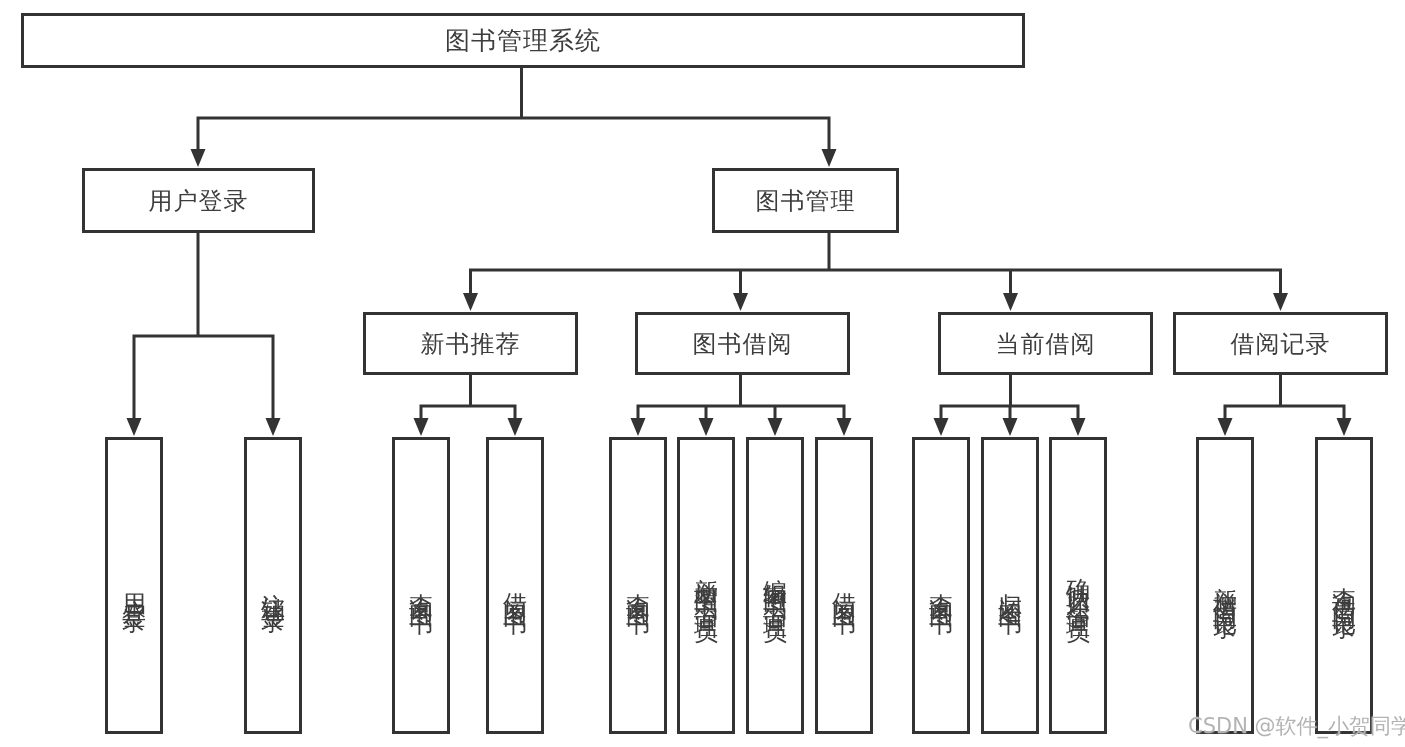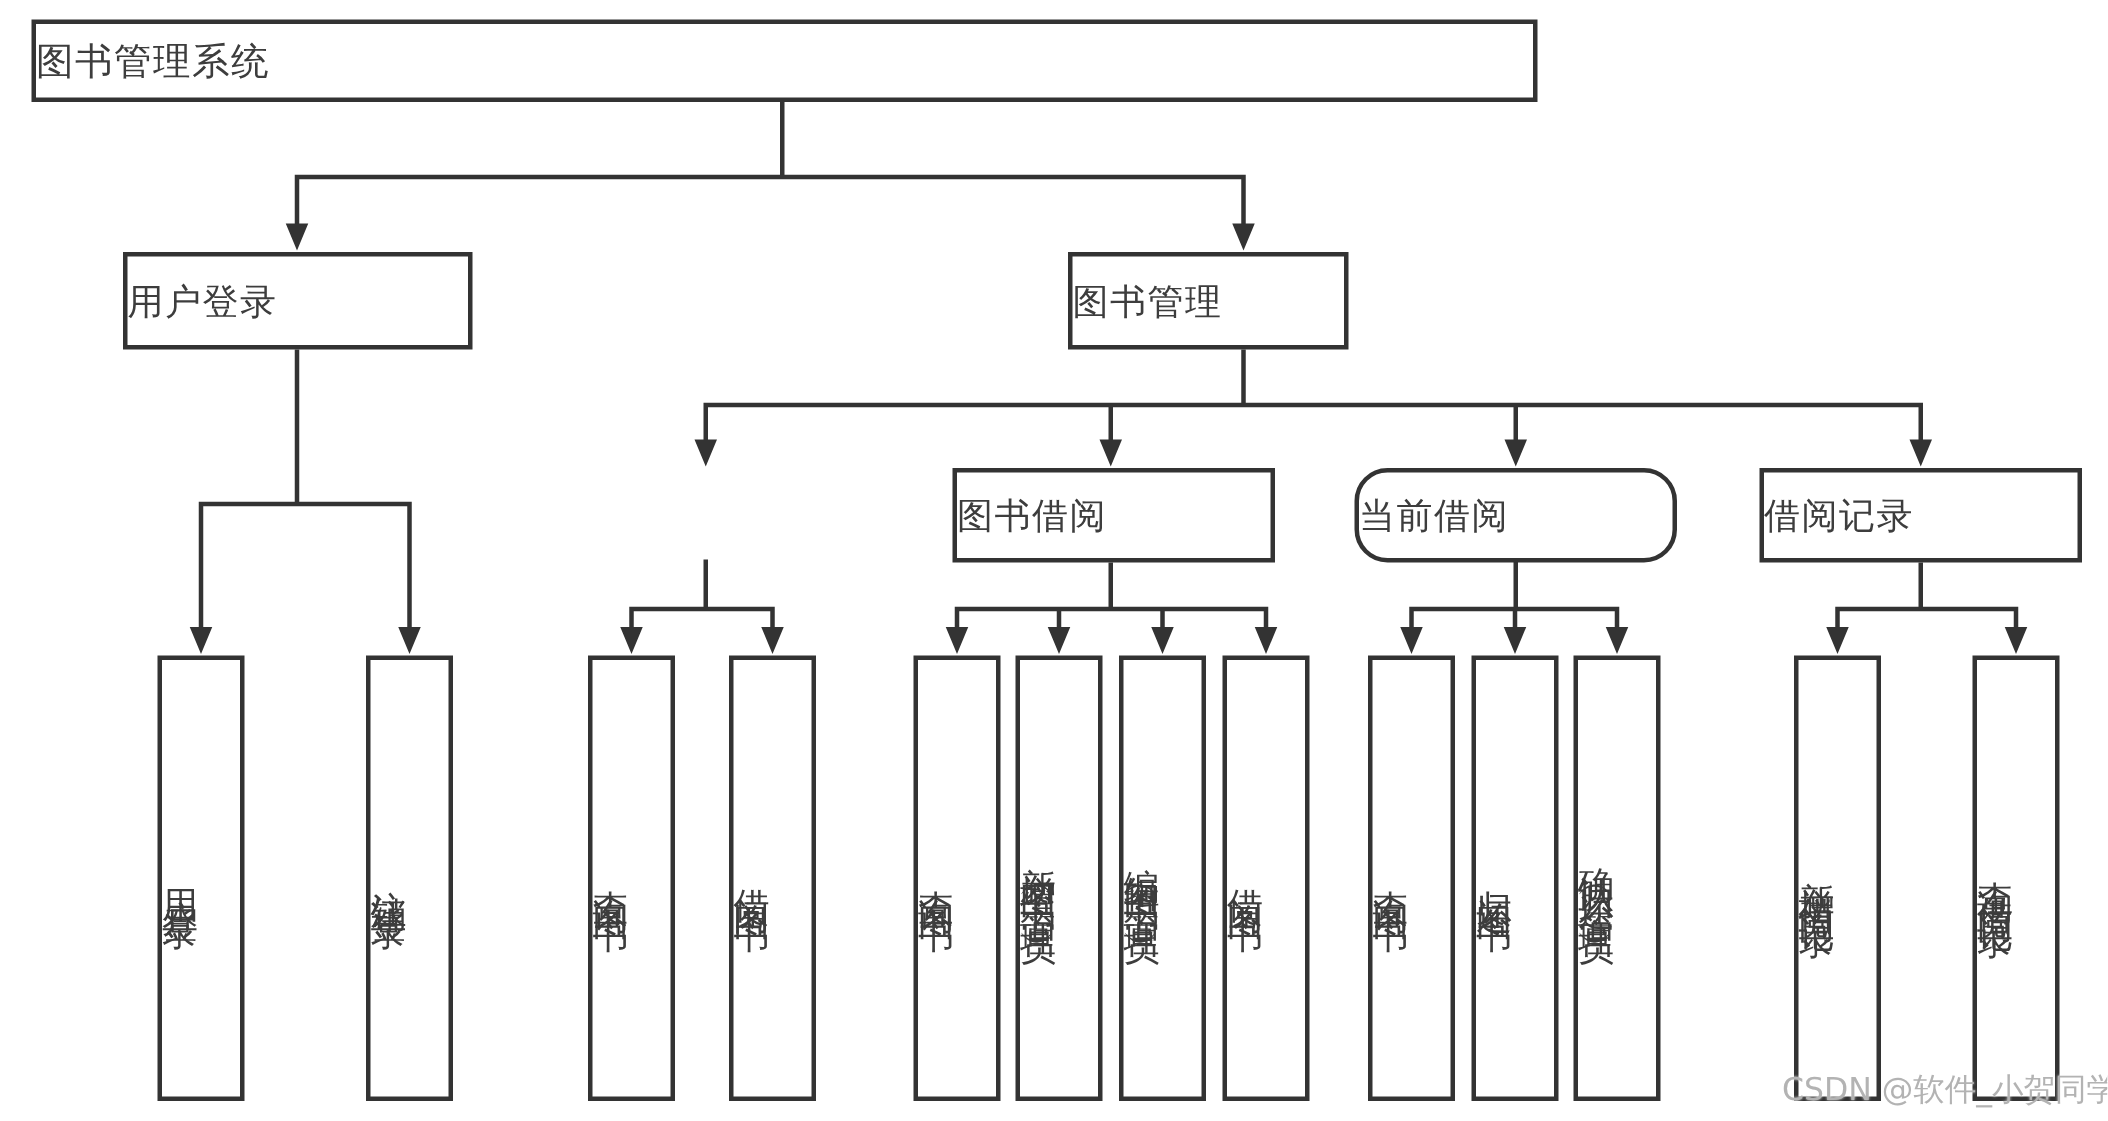--- a/index.html
+++ b/index.html
@@ -36,21 +36,21 @@
   .connectors .ah {
     fill: var(--line);
     stroke: none;
   }
   .node {
     position: absolute;
     border: 3px solid var(--line);
     background: var(--background);
     display: flex;
     align-items: center;
-    justify-content: flex-start;
+    justify-content: center;
   }
   .hbox .lbl {
     font-size: 24px;
     letter-spacing: 1px;
     color: var(--text);
     white-space: nowrap;
   }
   .root-box { left: 21px; top: 13px; width: 1004px; height: 55px; }
   .root-box .lbl { font-size: 25px; }
   .l2 { top: 168px; width: 233px; height: 65px; }
@@ -105,24 +105,27 @@
     <span class="lbl">图书管理系统</span>
   </div>
 
   <div class="node hbox l2" style="left:82px;">
     <span class="lbl">用户登录</span>
   </div>
   <div class="node hbox l2" style="left:712px; width:187px;">
     <span class="lbl">图书管理</span>
   </div>
 
+  <div class="node hbox l3" style="left:363px;">
+    <span class="lbl">新书推荐</span>
+  </div>
   <div class="node hbox l3" style="left:635px;">
     <span class="lbl">图书借阅</span>
   </div>
-  <div class="node hbox l3" style="left:903px;border-radius:22px;">
+  <div class="node hbox l3" style="left:938px;">
     <span class="lbl">当前借阅</span>
   </div>
   <div class="node hbox l3" style="left:1173px;">
     <span class="lbl">借阅记录</span>
   </div>
 
   <div class="node leaf" style="left:105px;">
     <span class="vlbl">用户登录</span>
   </div>
   <div class="node leaf" style="left:244px;">

